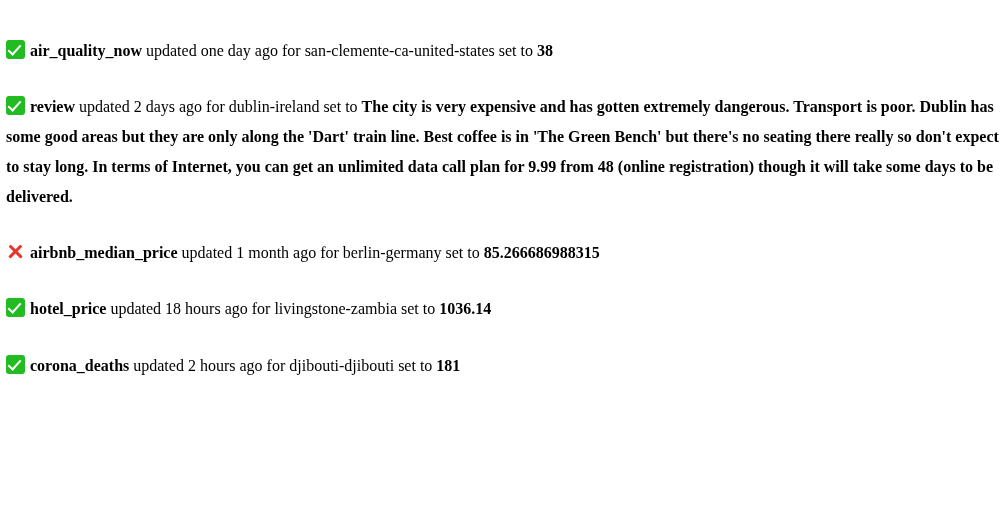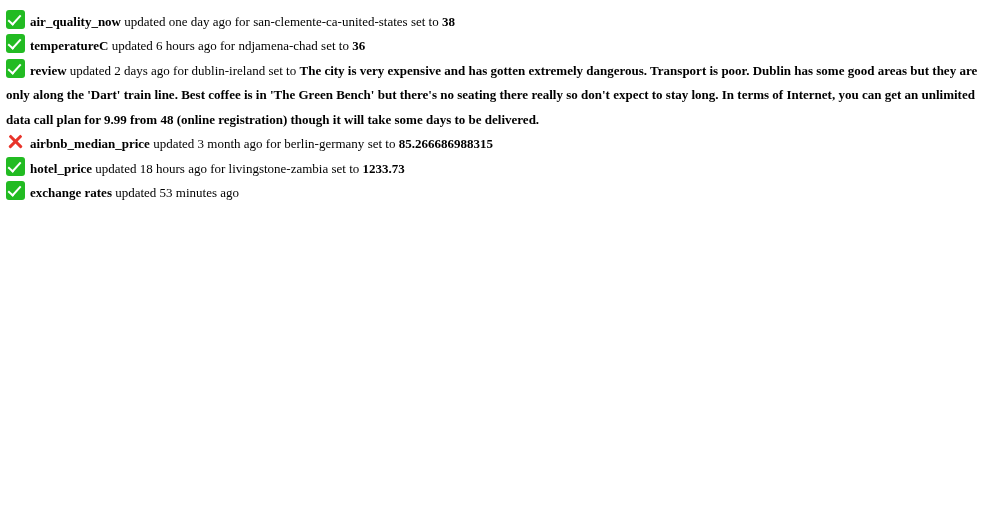--- a/index.html
+++ b/index.html
@@ -14,21 +14,22 @@
     font-family: "Liberation Serif", serif;
     font-size: 19px;
     color: #000000;
   }
   .feed {
     padding: 10px 0 0 6px;
   }
   .entry {
     white-space: nowrap;
     line-height: 1.88;
-    font-size: 13px;
+    font-size: 16px;
+    margin-top: 26px;
   }
   .entry.wrapping {
     white-space: normal;
     line-height: 1.88;
   }
   .status-icon {
     display: inline-block;
     width: 19px;
     height: 19px;
     vertical-align: -3px;
@@ -76,18 +77,17 @@
   }
   .value {
     font-weight: bold;
   }
 </style>
 </head>
 <body>
 
 <div class="feed">
     <div class="entry"><span class="status-icon ok"></span><span class="metric">air_quality_now</span> <span class="plain">updated one day ago</span> <span class="plain">for</span> <span class="plain">san-clemente-ca-united-states</span> <span class="plain">set to</span> <span class="value">38</span></div>
-    <div class="entry"><span class="status-icon ok"></span><span class="metric">temperatureC</span> <span class="plain">updated 6 hours ago</span> <span class="plain">for</span> <span class="plain">ndjamena-chad</span> <span class="plain">set to</span> <span class="value">36</span></div>
     <div class="entry wrapping"><span class="status-icon ok"></span><span class="metric">review</span> <span class="plain">updated 2 days ago</span> <span class="plain">for</span> <span class="plain">dublin-ireland</span> <span class="plain">set to</span> <span class="value">The city is very expensive and has gotten extremely dangerous. Transport is poor. Dublin has some good areas but they are only along the 'Dart' train line. Best coffee is in 'The Green Bench' but there's no seating there really so don't expect to stay long. In terms of Internet, you can get an unlimited data call plan for 9.99 from 48 (online registration) though it will take some days to be delivered.</span></div>
-    <div class="entry"><span class="status-icon fail"></span><span class="metric">airbnb_median_price</span> <span class="plain">updated 3 month ago</span> <span class="plain">for</span> <span class="plain">berlin-germany</span> <span class="plain">set to</span> <span class="value">85.266686988315</span></div>
-    <div class="entry"><span class="status-icon ok"></span><span class="metric">hotel_price</span> <span class="plain">updated 18 hours ago</span> <span class="plain">for</span> <span class="plain">livingstone-zambia</span> <span class="plain">set to</span> <span class="value">1233.73</span></div>
-    <div class="entry"><span class="status-icon ok"></span><span class="metric">exchange rates</span> <span class="plain">updated 53 minutes ago</span></div>
+    <div class="entry"><span class="status-icon fail"></span><span class="metric">airbnb_median_price</span> <span class="plain">updated 1 month ago</span> <span class="plain">for</span> <span class="plain">berlin-germany</span> <span class="plain">set to</span> <span class="value">85.266686988315</span></div>
+    <div class="entry"><span class="status-icon ok"></span><span class="metric">hotel_price</span> <span class="plain">updated 18 hours ago</span> <span class="plain">for</span> <span class="plain">livingstone-zambia</span> <span class="plain">set to</span> <span class="value">1036.14</span></div>
+    <div class="entry"><span class="status-icon ok"></span><span class="metric">corona_deaths</span> <span class="plain">updated 2 hours ago</span> <span class="plain">for</span> <span class="plain">djibouti-djibouti</span> <span class="plain">set to</span> <span class="value">181</span></div>
   </div>
 
 </body></html>

